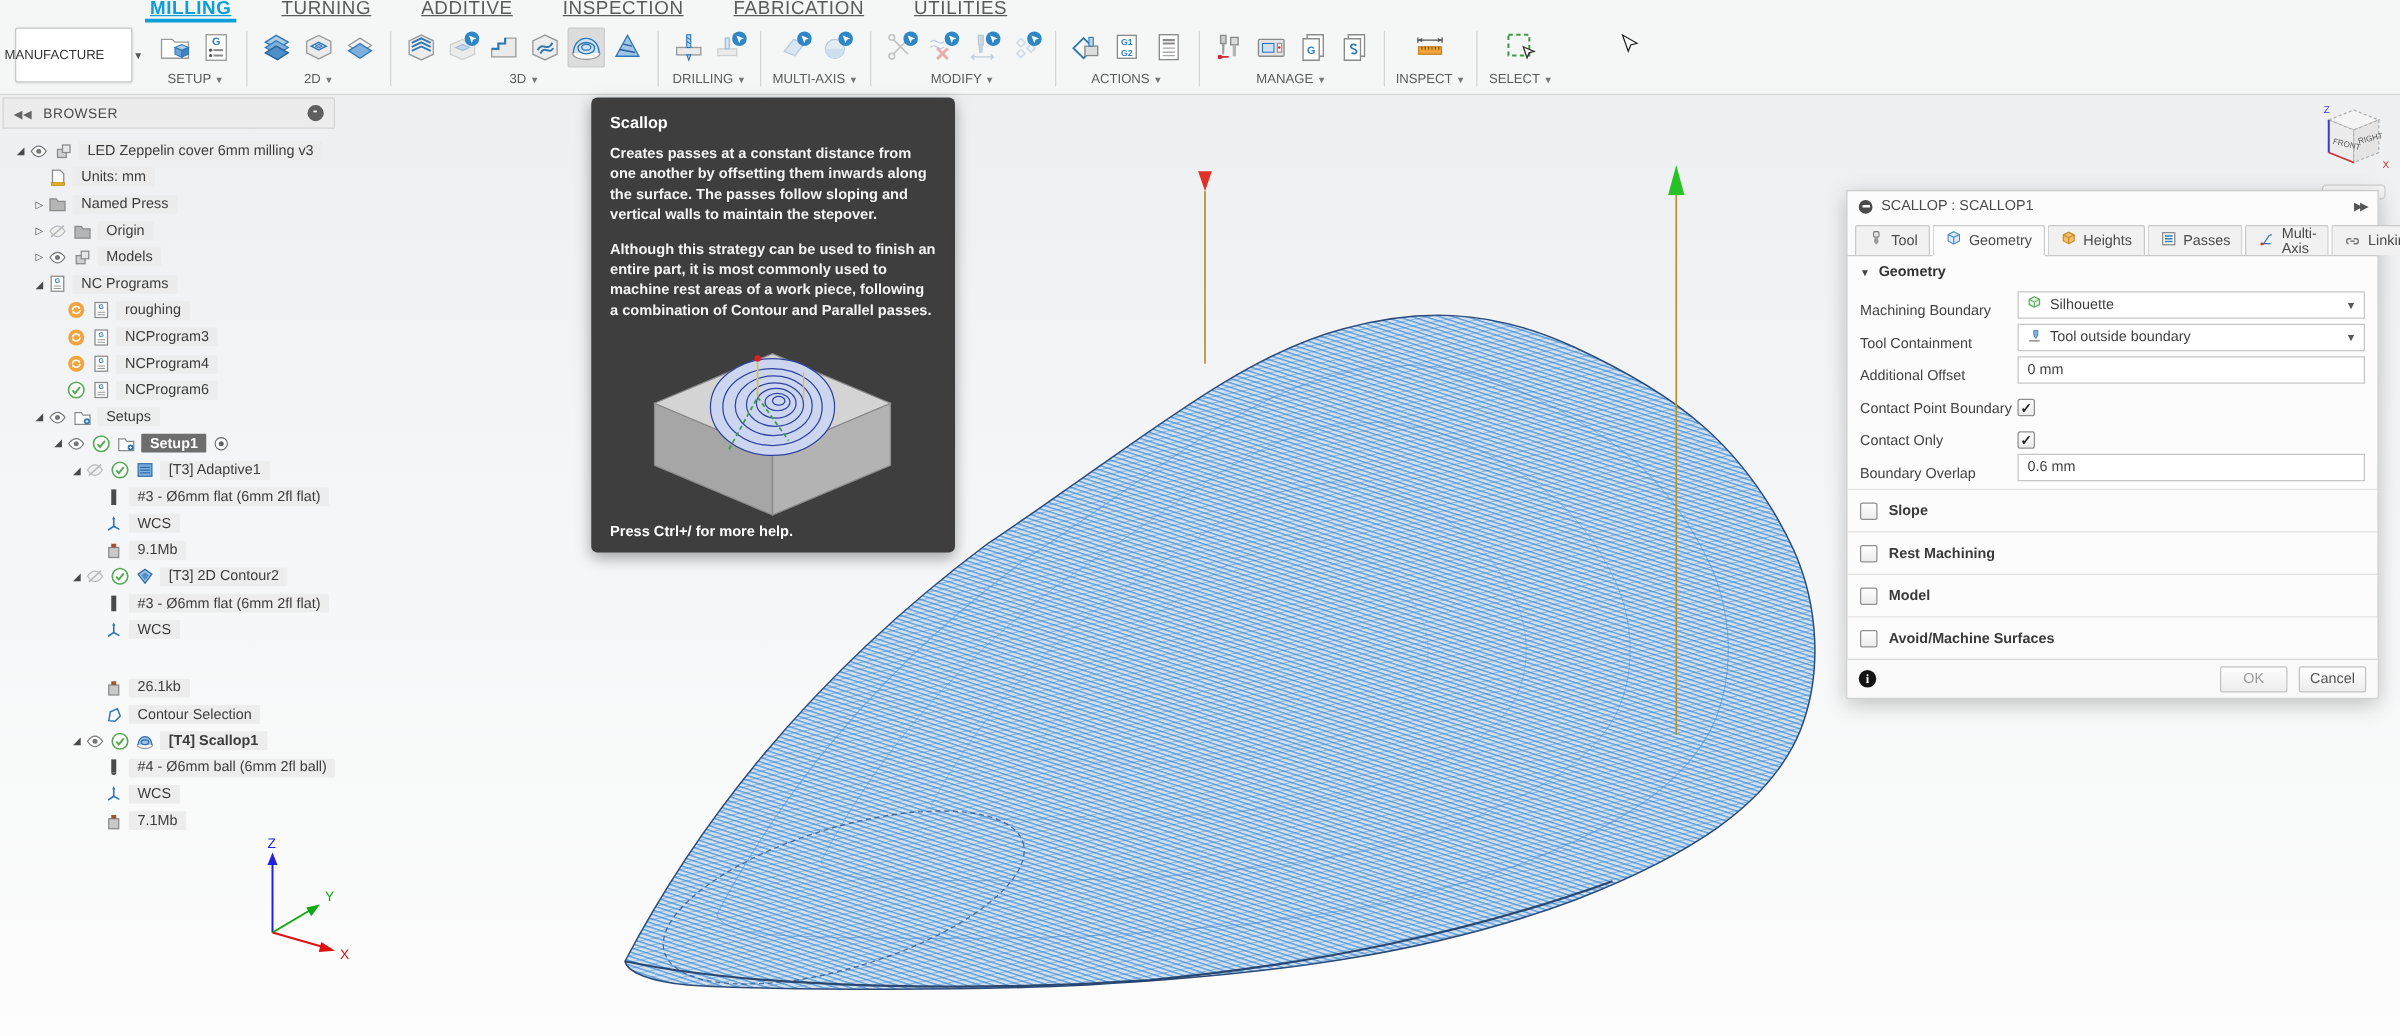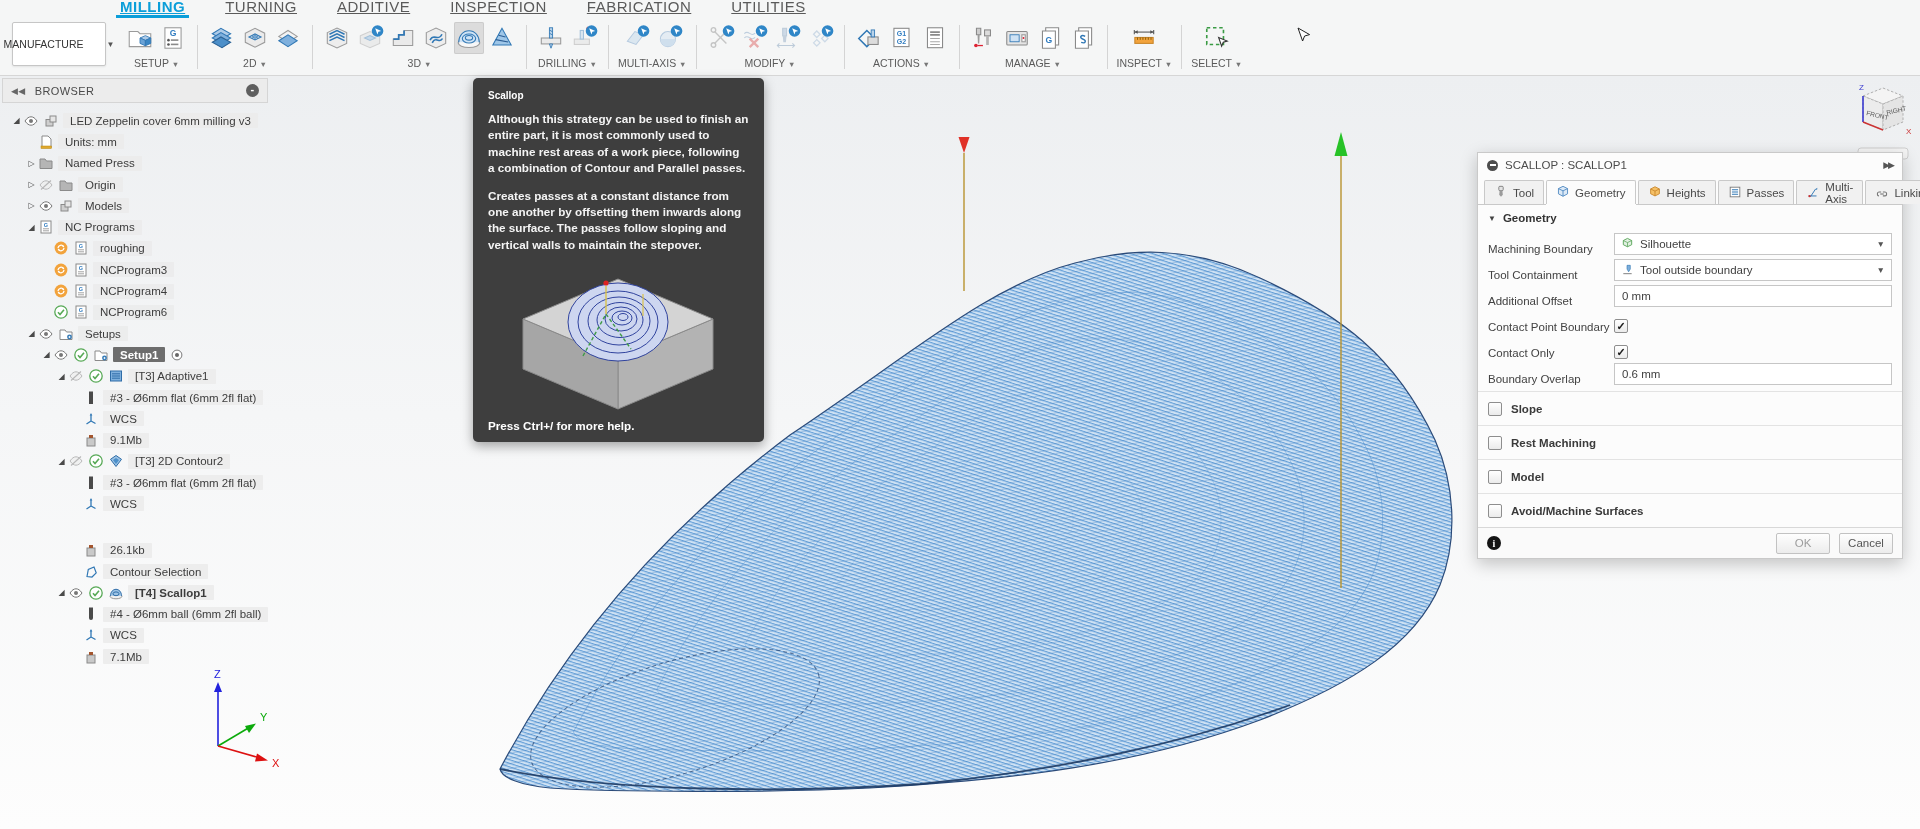--- a/index.html
+++ b/index.html
@@ -40,21 +40,21 @@
   .bicon{width:16px;height:16px;margin-right:4px;flex:none;}
   .bicon svg{width:16px;height:16px;display:block;}
   .blabel{background:rgba(235,235,235,.92);padding:1.5px 7px;border-radius:1px;white-space:nowrap;}
   .blabel.bold{font-weight:700;}
   .blabel.chip{background:#6d6d6d;color:#fff;font-weight:700;text-align:right;}
   .after-ic{margin-left:5px;width:14px;height:14px;}
   
   #tooltip{position:absolute;left:473px;top:2px;width:291px;height:364px;background:#3e3e3e;
            border-radius:5px;box-shadow:0 4px 12px rgba(0,0,0,.35);padding:12px 15px 10px;color:#fff;
            box-sizing:border-box;display:flex;flex-direction:column;z-index:30;}
-  .tt-title{font-weight:700;font-size:10px;margin-bottom:10px;}
+  .tt-title{font-weight:700;font-size:13px;margin-bottom:10px;}
   .tt-body{font-size:11.7px;font-weight:600;line-height:1.4;margin-bottom:11px;color:#f4f4f4;}
   .tt-img{align-self:center;margin-top:0;}
   .tt-footer{margin-top:auto;font-size:11.7px;font-weight:700;}
   
   #dialog{position:absolute;left:1477px;top:76px;width:424px;background:#fcfcfc;border:1px solid #c9c9c9;
           box-shadow:0 5px 16px rgba(0,0,0,.22);font-size:11.5px;color:#3f3f3f;z-index:25;}
   .dhead{height:24px;display:flex;align-items:center;padding:0 9px;color:#4c4c4c;}
   .dhead .grip{width:11px;height:11px;border-radius:50%;background:#4c4c4c;margin-right:7px;position:relative;}
   .dhead .grip::after{content:"";position:absolute;left:2.5px;top:4.8px;width:6px;height:1.6px;background:#fff;}
   .dhead .collapse{margin-left:auto;color:#555;font-size:9px;letter-spacing:-2px;}
@@ -839,22 +839,22 @@
               <rect x="6" y="3" width="4" height="3" fill="#a3552e"></rect>
             </svg>
           </span>
           <span class="blabel">7.1Mb</span>
         </div>
       </div>
   </aside>
 
   <div id="tooltip">
     <div class="tt-title">Scallop</div>
+    <div class="tt-body">Creates passes at a constant distance from one another by offsetting them inwards along the surface. The passes follow sloping and vertical walls to maintain the stepover.</div>
     <div class="tt-body">Although this strategy can be used to finish an entire part, it is most commonly used to machine rest areas of a work piece, following a combination of Contour and Parallel passes.</div>
-    <div class="tt-body">Creates passes at a constant distance from one another by offsetting them inwards along the surface. The passes follow sloping and vertical walls to maintain the stepover.</div>
     <svg class="tt-img" width="212" height="152" viewBox="0 0 212 152">
       <polygon points="105,95 105,145 200,105 200,55" fill="#b3b3b3" stroke="#8a8a8a"></polygon>
       <polygon points="10,55 10,105 105,145 105,95" fill="#a6a6a6" stroke="#8a8a8a"></polygon>
       <polygon points="10,55 105,15 200,55 105,95" fill="#d4d4d4" stroke="#8a8a8a"></polygon>
       <ellipse cx="105" cy="58" rx="50" ry="39" fill="#cdd6f0" stroke="#30439e"></ellipse>
       <ellipse cx="105" cy="58" rx="40" ry="31" fill="none" stroke="#30439e"></ellipse>
       <ellipse cx="106" cy="57" rx="31" ry="24" fill="none" stroke="#30439e"></ellipse>
       <ellipse cx="107" cy="56" rx="23" ry="17.5" fill="none" stroke="#30439e"></ellipse>
       <ellipse cx="108" cy="55" rx="16" ry="12" fill="none" stroke="#30439e"></ellipse>
       <ellipse cx="109" cy="54" rx="10" ry="7" fill="none" stroke="#30439e"></ellipse>

